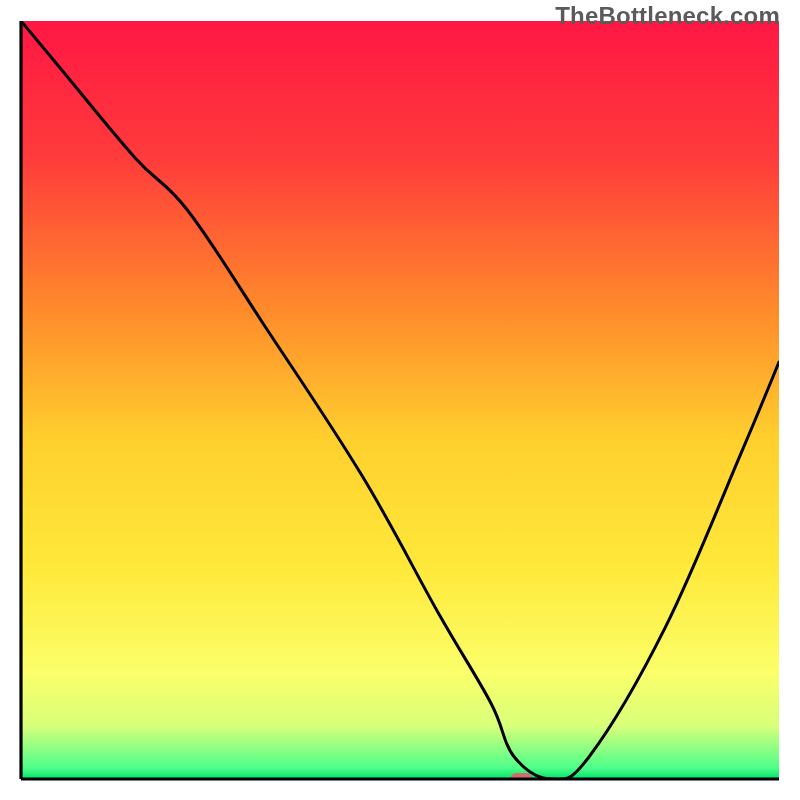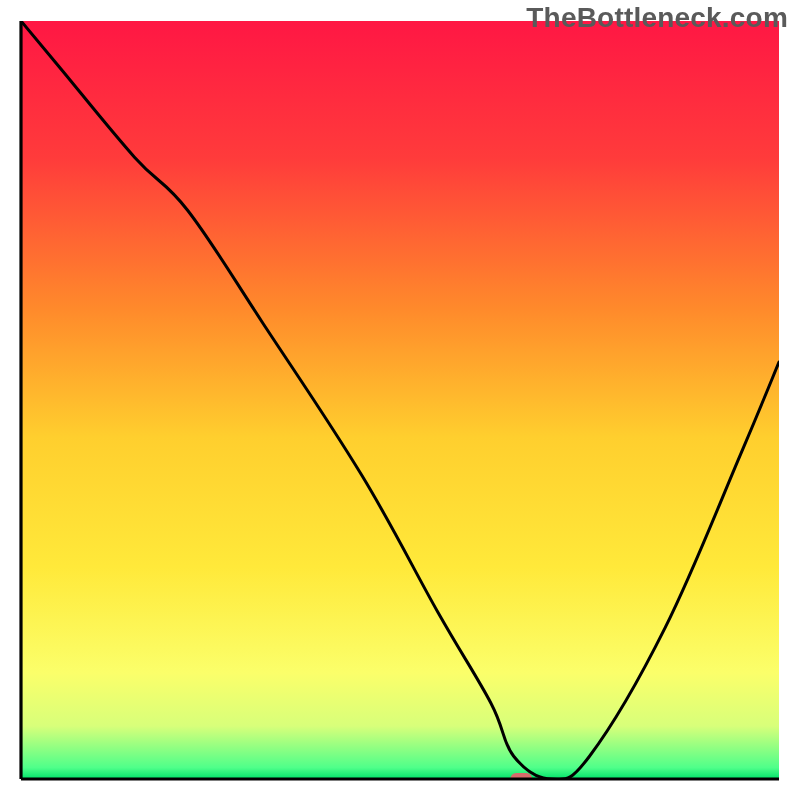--- a/index.html
+++ b/index.html
@@ -1,23 +1,23 @@
 <!DOCTYPE html>
 <html><head>
 <meta charset="utf-8">
 <style>
   * { margin: 0; padding: 0; box-sizing: border-box; }
   html, body { width: 800px; height: 800px; overflow: hidden; background: #fff; }
   .wrap { position: relative; width: 800px; height: 800px; }
   .watermark {
     position: absolute;
     top: 2px;
-    right: 12px;
+    right: 20px;
     font-family: Arial, Helvetica, sans-serif;
-    font-size: 28px;
+    font-size: 24px;
     font-weight: 600;
     color: #5a5a5a;
     letter-spacing: 0.2px;
     z-index: 10;
   }
   svg { display: block; }
 </style>
 </head>
 <body>
 

